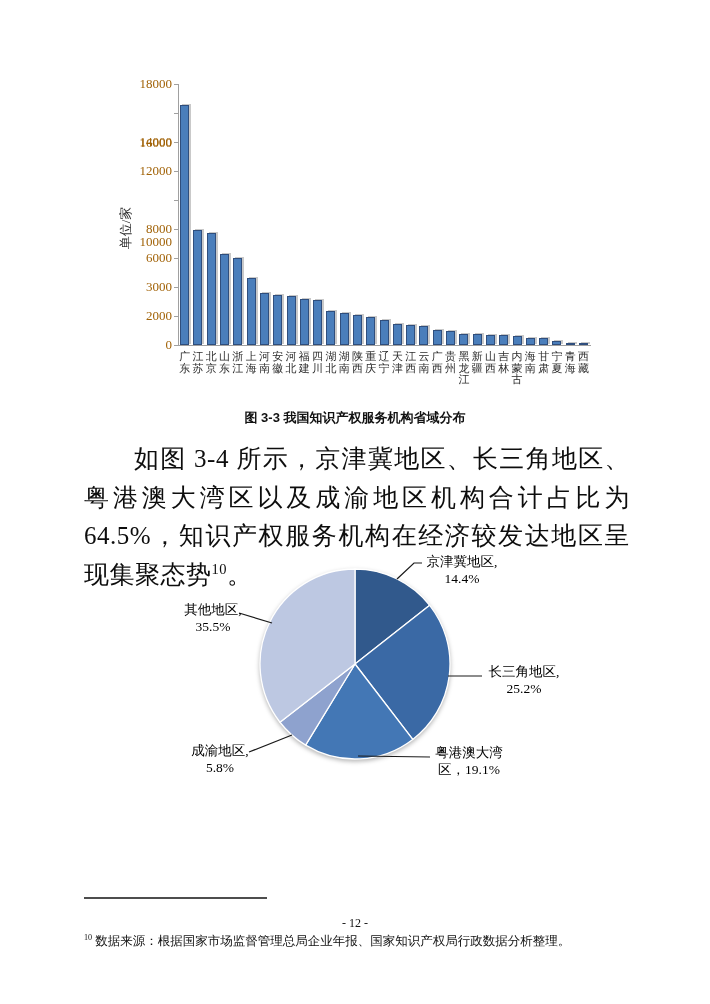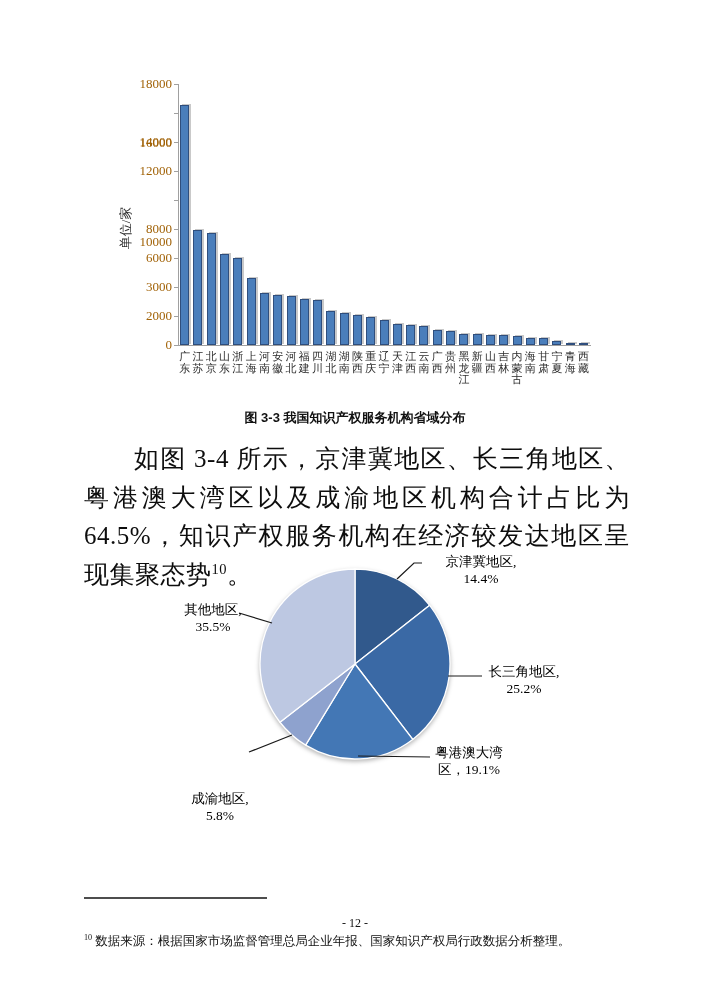--- a/index.html
+++ b/index.html
@@ -313,33 +313,33 @@
         <path d="M 355 664 L 305.62 745.16 A 95 95 0 0 1 279.94 722.23 Z" fill="#8EA2CE" stroke="#ffffff" stroke-width="1.3" stroke-linejoin="round"></path>
         <path d="M 355 664 L 279.94 722.23 A 95 95 0 0 1 355.00 569.00 Z" fill="#BDC8E2" stroke="#ffffff" stroke-width="1.3" stroke-linejoin="round"></path>
       </g>
       <polyline points="397,579 414,563 422,563" fill="none" stroke="#1a1a1a" stroke-width="1.2"></polyline>
       <polyline points="448,676 482,676" fill="none" stroke="#1a1a1a" stroke-width="1.2"></polyline>
       <polyline points="358,756 430,757" fill="none" stroke="#1a1a1a" stroke-width="1.2"></polyline>
       <polyline points="292,735 249,752" fill="none" stroke="#1a1a1a" stroke-width="1.2"></polyline>
       <polyline points="272,623 239,613" fill="none" stroke="#1a1a1a" stroke-width="1.2"></polyline>
     </svg>
   <div id="pieLabels">
-      <div class="pie-label" style="left: 426px; top: 553px;">
+      <div class="pie-label" style="left: 407px; top: 553px;">
         <div>京津冀地区,</div>
         <div>14.4%</div>
       </div>
       <div class="pie-label" style="left: 469px; top: 663px;">
         <div>长三角地区,</div>
         <div>25.2%</div>
       </div>
       <div class="pie-label" style="left: 414px; top: 744px;">
         <div>粤港澳大湾</div>
         <div>区，19.1%</div>
       </div>
-      <div class="pie-label" style="left: 165px; top: 742px; margin-top: 48px;">
+      <div class="pie-label" style="left: 165px; top: 742px;">
         <div>成渝地区,</div>
         <div>5.8%</div>
       </div>
       <div class="pie-label" style="left: 158px; top: 601px;">
         <div>其他地区,</div>
         <div>35.5%</div>
       </div>
     </div>
 
 

